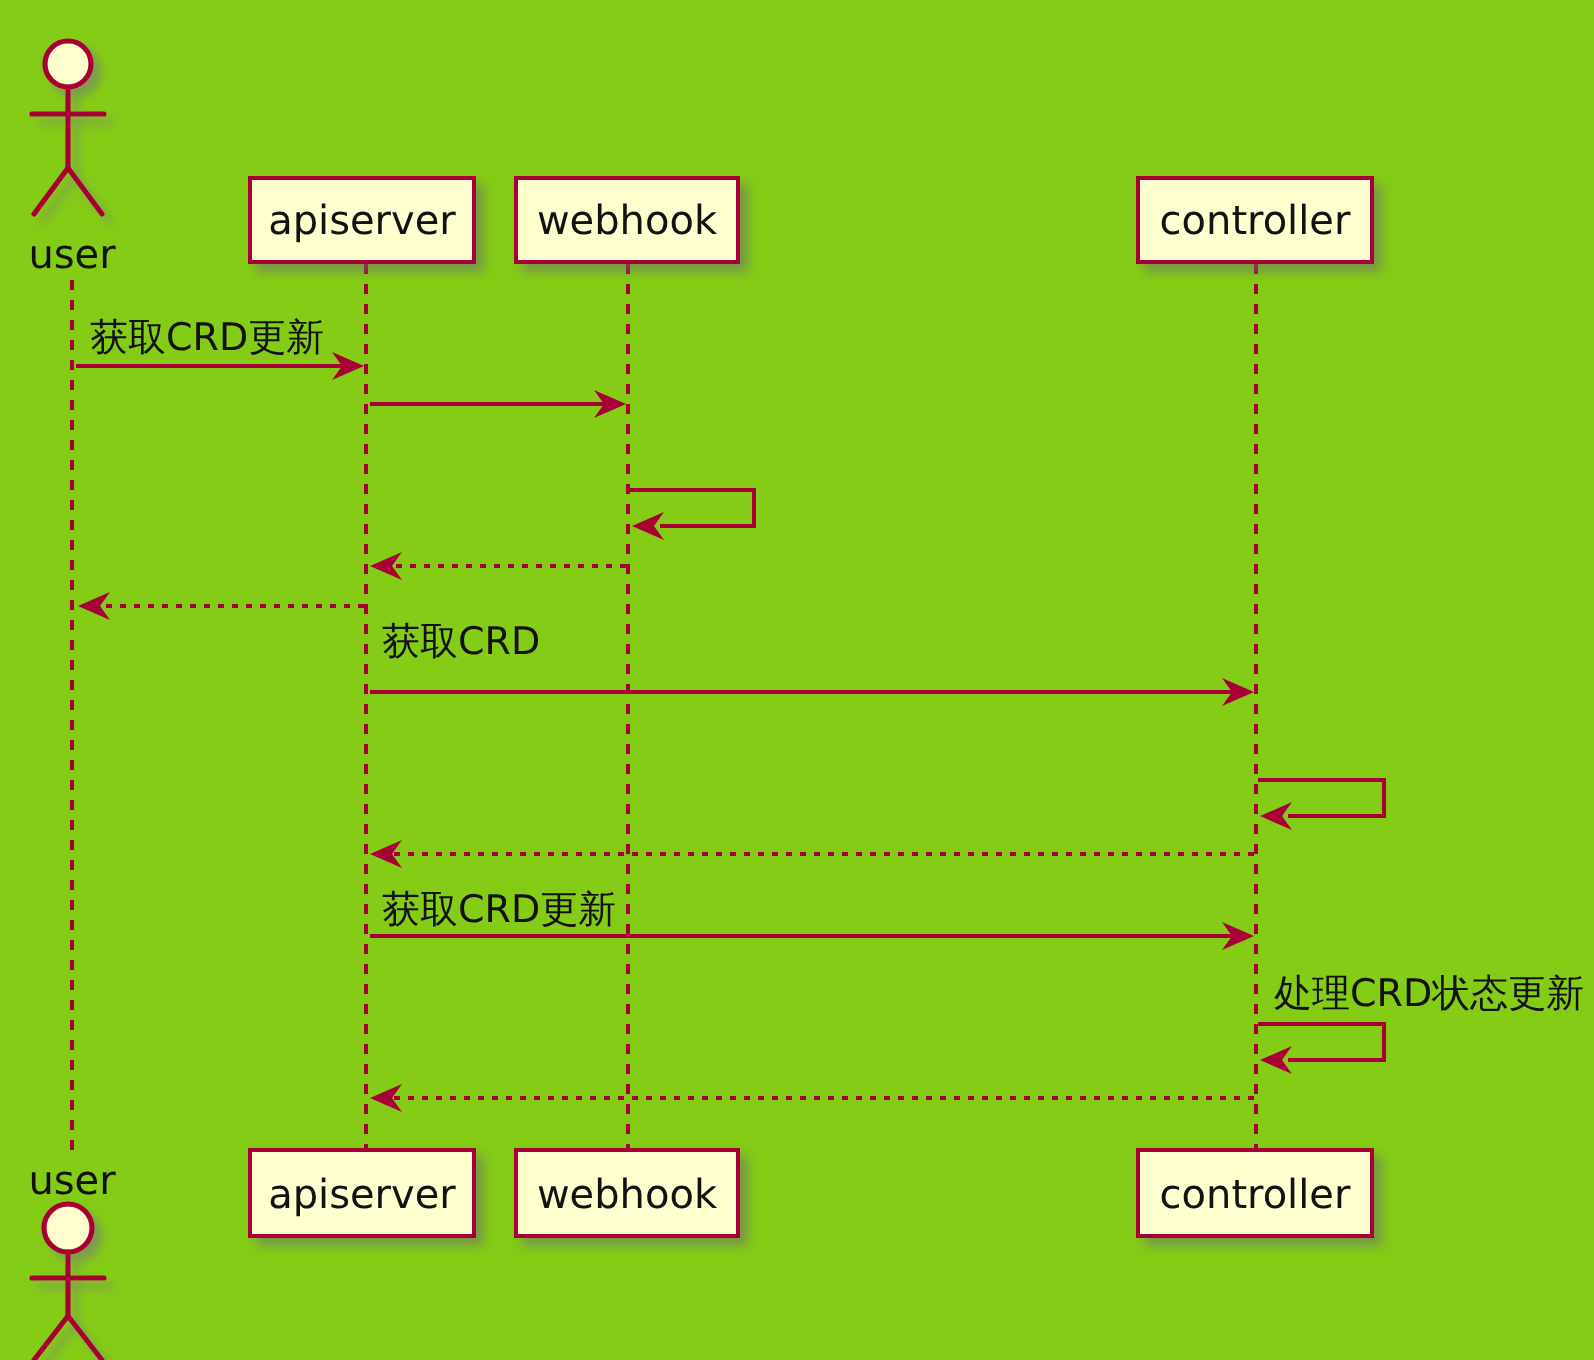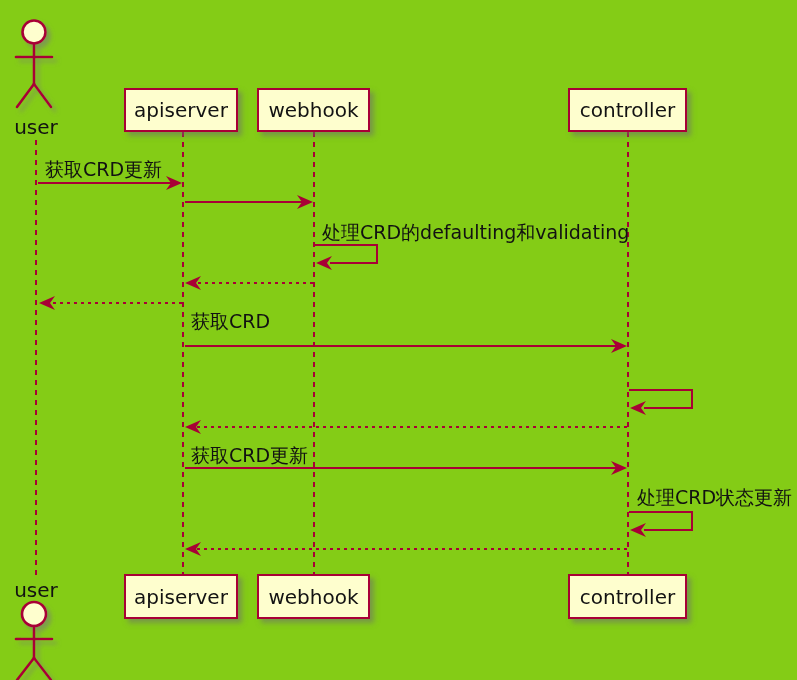--- a/index.html
+++ b/index.html
@@ -139,18 +139,17 @@
 
   <div class="pbox" style="left:124px; top:88px; width:114px;">apiserver</div>
   <div class="pbox" style="left:257px; top:88px; width:113px;">webhook</div>
   <div class="pbox" style="left:568px; top:88px; width:119px;">controller</div>
 
   <div class="pbox bottom" style="left:124px; top:574px; width:114px;">apiserver</div>
   <div class="pbox bottom" style="left:257px; top:574px; width:113px;">webhook</div>
   <div class="pbox bottom" style="left:568px; top:574px; width:119px;">controller</div>
 
   <div class="msg-label" style="left:45px; top:159px;">获取CRD更新</div>
-  <div class="msg-label" style="left:322px; top:222px;">处理CRD的defaulting和validating</div>
   <div class="msg-label" style="left:191px; top:311px;">获取CRD</div>
   <div class="msg-label" style="left:637px; top:487px;">处理CRD状态更新</div>
   <div class="msg-label" style="left:191px; top:445px;">获取CRD更新</div>
 
 </div>
 
 </body></html>

